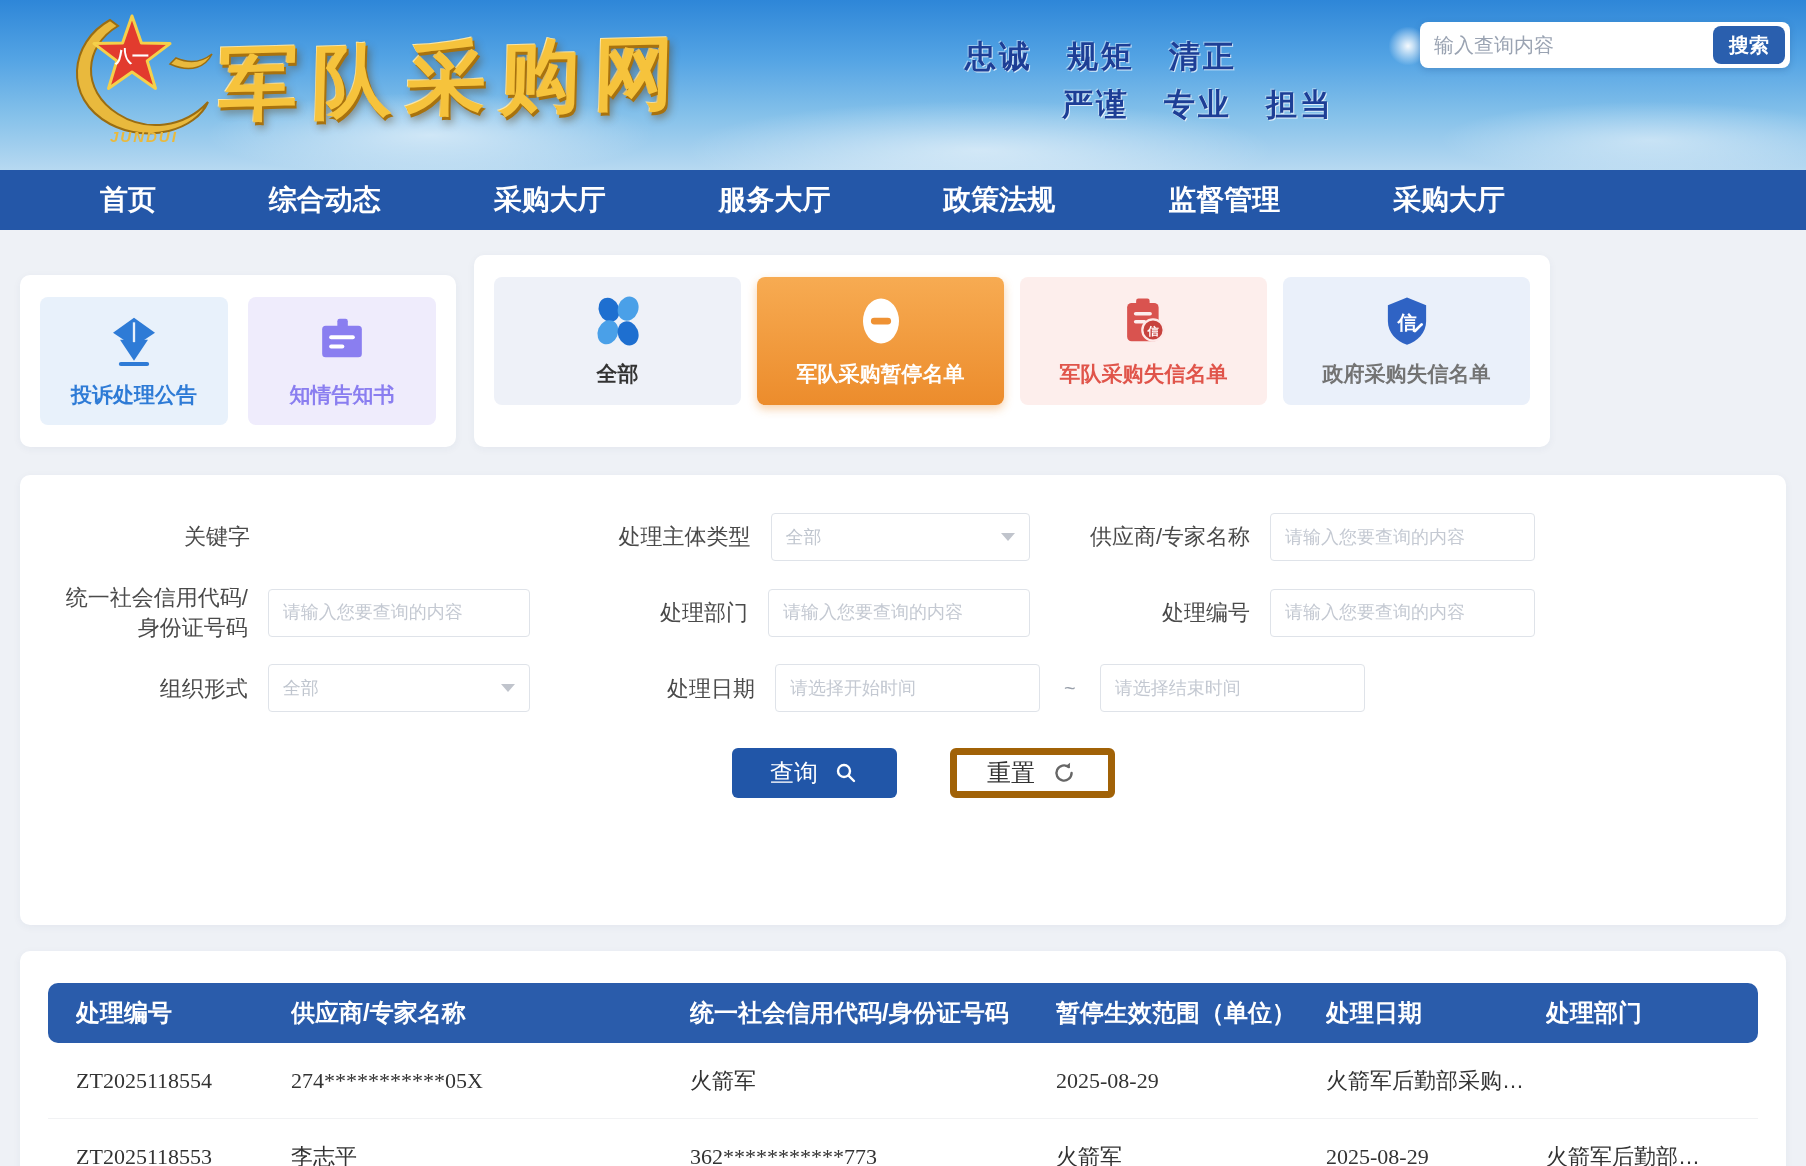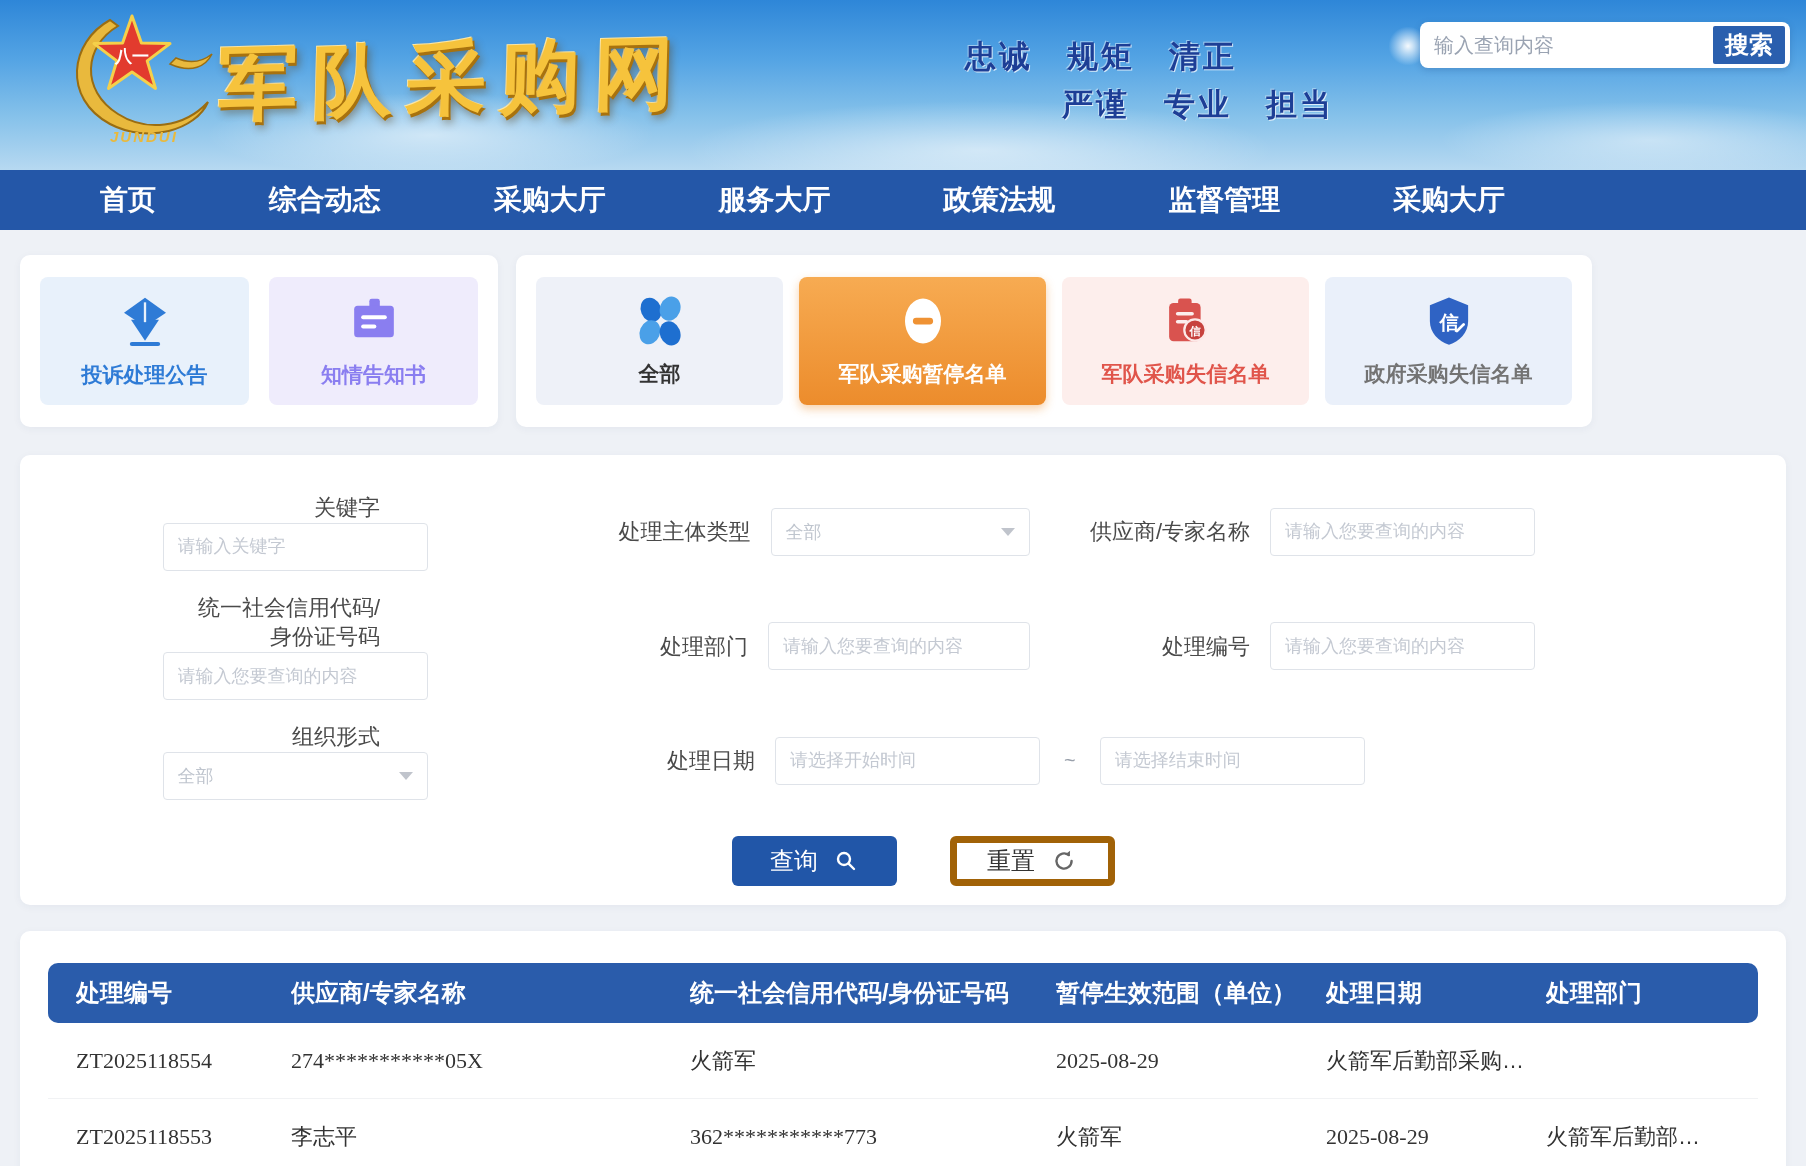--- a/index.html
+++ b/index.html
@@ -36,54 +36,54 @@
     position:absolute; right:16px; top:22px; width:370px; height:46px;
     background:#fff; border-radius:8px; display:flex; align-items:center;
     padding:4px 5px 4px 14px; box-shadow:0 2px 6px rgba(30,70,130,.25);
   }
   .search-box input {
     flex:1; border:none; outline:none; font-size:20px; color:#333;
     font-family:"Liberation Sans", sans-serif; background:transparent;
   }
   .search-box input::placeholder { color:#9aa3b2; }
   .search-btn {
-    width:72px; height:38px; background:#2a5fae; border:none; border-radius:2px;
-    color:#fff; font-size:24px; font-weight:700; cursor:pointer;
+    width:72px; height:38px; background:#2a5fae; border:none; border-radius:8px;
+    color:#fff; font-size:20px; font-weight:700; cursor:pointer;
     font-family:"Liberation Sans", sans-serif;
   }
 
   
   .main-nav { height:60px; background:#2457a8; display:flex; align-items:center; }
   .nav-inner { margin-left:100px; width:1405px; display:flex; justify-content:space-between; }
   .nav-item { color:#fff; font-size:28px; font-weight:700; cursor:pointer; white-space:nowrap; }
 
   
   .cards-row { margin:25px 20px 0; display:flex; gap:18px; }
   .panel { background:#fff; border-radius:10px; box-shadow:0 2px 8px rgba(40,60,100,.05); }
-  .notice-panel { width:478px; padding:22px 20px; display:flex; gap:20px; }
+  .notice-panel { width:436px; padding:22px 20px; display:flex; gap:20px;margin-top:20px; }
   .tabs-panel { width:1076px; padding:22px 20px; display:flex; gap:16px; }
   .q-card {
     flex:1; height:128px; border-radius:8px; display:flex; flex-direction:column;
     align-items:center; justify-content:center; gap:12px; cursor:pointer;
   }
   .q-card .lbl { font-size:21px; font-weight:700; white-space:nowrap; }
   .card-complaint { background:#e8f1fb; } .card-complaint .lbl { color:#2e7bd6; }
   .card-inform   { background:#efecfc; } .card-inform .lbl  { color:#8a7ef0; }
   .tab-all       { background:#eef1f8; } .tab-all .lbl      { color:#333; }
   .tab-warning   { background:#e9f7f1; } .tab-warning .lbl  { color:#2fae86; }
   .tab-pause     { background:linear-gradient(180deg,#f7ab52,#ec8c2c); box-shadow:0 4px 10px rgba(236,140,44,.4); }
   .tab-pause .lbl { color:#fff; }
   .tab-dishonest { background:#fdeeec; } .tab-dishonest .lbl { color:#e0544a; }
   .tab-gov       { background:#eaf0fa; } .tab-gov .lbl       { color:#737373; }
 
   
   .filter-panel { margin:28px 20px 0; height:450px; padding:38px 0 0 40px; }
   .f-row { display:flex; margin-bottom:22px; }
   .f-group { display:flex; align-items:center; }
-  .g1 { width:470px; margin-right:35px;flex-direction:column; }
+  .g1 { width:470px; margin-right:35px; }
   .g2 { width:465px; margin-right:30px; }
   .g3 { width:475px; }
   .f-label { width:190px; text-align:right; margin-right:20px; font-size:22px; color:#4a4a4a; line-height:1.35; }
   .f-input, .f-select {
     width:265px; height:48px; border:1px solid #dfe3e9; border-radius:4px;
     padding:0 14px; font-size:18px; color:#333; background:#fff;
     font-family:"Liberation Sans", sans-serif; outline:none;
   }
   .f-input::placeholder { color:#c4c9d2; }
   .f-select { display:flex; align-items:center; justify-content:space-between; color:#bfc5ce; cursor:pointer; }
@@ -195,21 +195,20 @@
       </svg>
       <div class="lbl">政府采购失信名单</div>
     </div>
   </div>
 </section>
 
 <section class="panel filter-panel">
   <div class="f-row">
     <div class="f-group g1">
       <div class="f-label">关键字</div>
-      <input class="f-input" placeholder="请输入关键字" style="">
     </div>
     <div class="f-group g2">
       <div class="f-label">处理主体类型</div>
       <div class="f-select">
         <span>全部</span>
         <span class="arrow-down"></span>
       </div>
     </div>
     <div class="f-group g3">
       <div class="f-label">供应商/专家名称</div>

